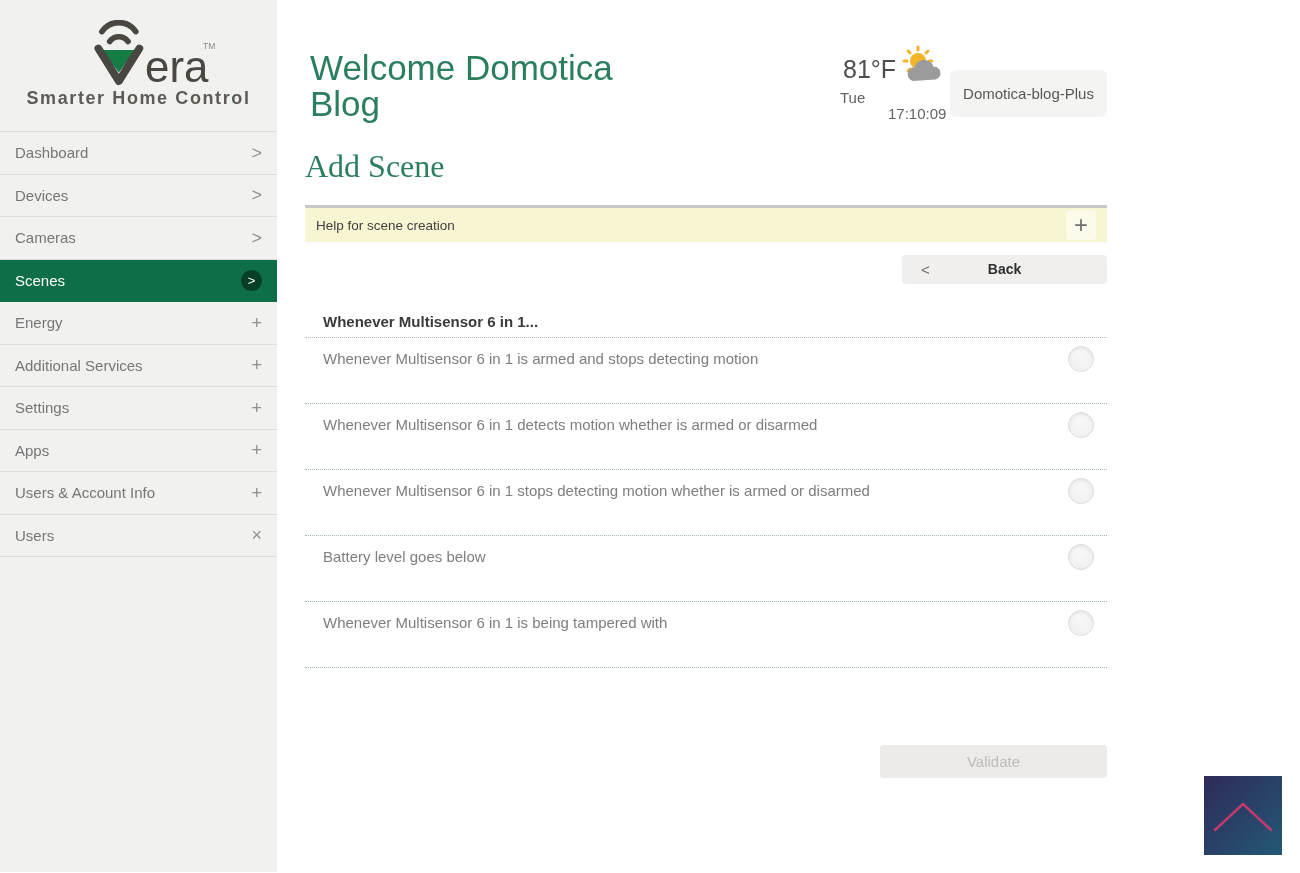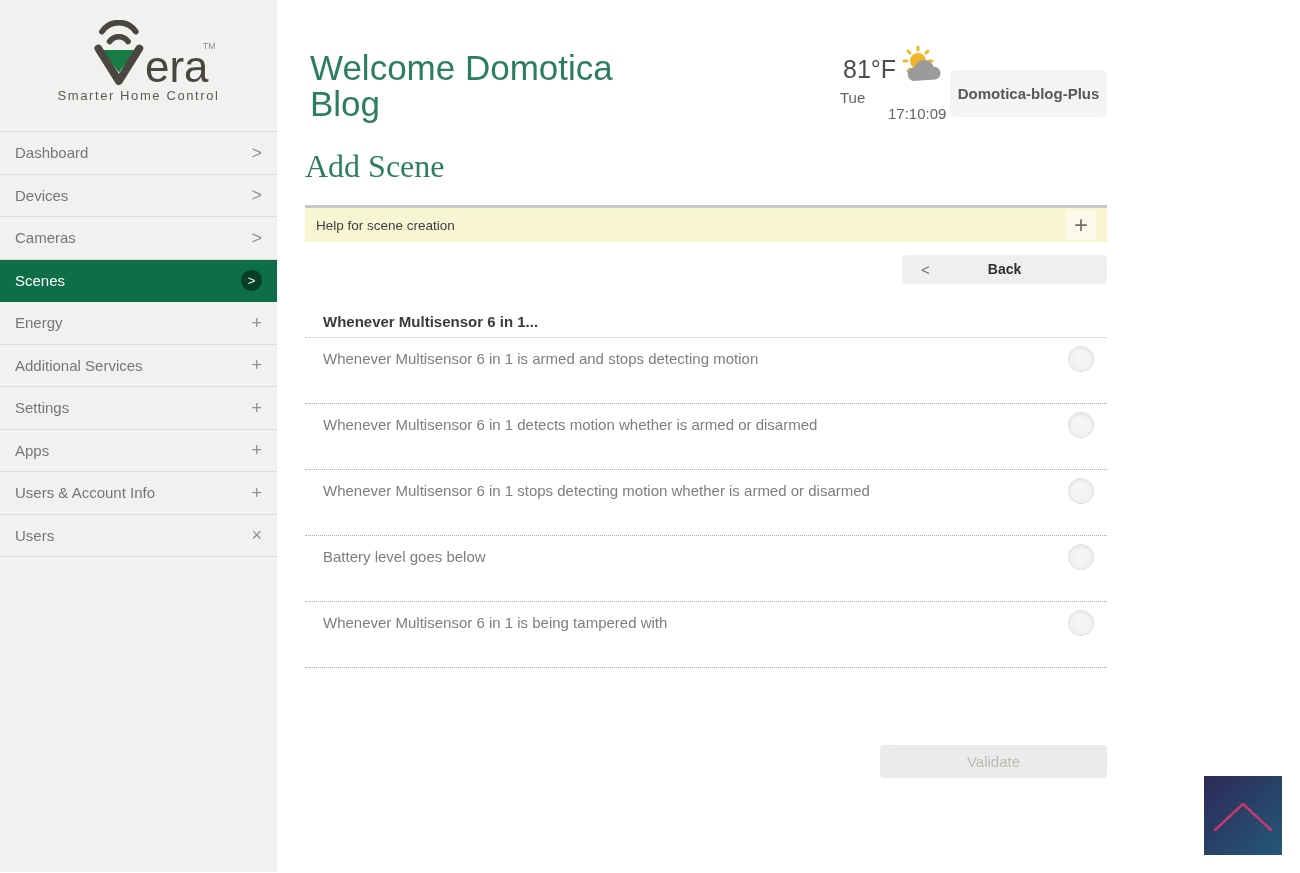--- a/index.html
+++ b/index.html
@@ -6,21 +6,21 @@
   html,body { margin:0; padding:0; }
   body {
     width:1300px; height:873px; overflow:hidden; position:relative;
     font-family:"Liberation Sans", sans-serif; background:#ffffff;
   }
 
   
   .sidebar { position:absolute; left:0; top:0; width:277px; height:872px; background:#f1f1ef; }
   .logo-wrap { padding-top:20px; text-align:center; }
   .logo-svg { display:block; margin:0 auto; }
-  .tagline { font-size:13px; color:#5e5a56; letter-spacing:1.6px; font-weight:normal; margin-top:1px; }
+  .tagline { font-size:18px; color:#5e5a56; letter-spacing:1.6px; font-weight:bold; margin-top:1px; }
 
   .menu { position:absolute; top:131px; left:0; right:0; border-top:1px solid #dedddb; }
   .menu-item {
     height:42.5px; border-bottom:1px solid #dedddb; display:flex; align-items:center;
     padding:0 15px; font-size:15px; color:#767676; cursor:pointer; position:relative;
   }
   .menu-label { flex:0 1 auto; }
   .glyph { margin-left:auto; color:#8f8f8f; font-size:18px; font-weight:400; line-height:1; }
   .menu-item.selected { background:#0d6e48; border-bottom-color:#0d6e48; color:#ffffff;text-align:center; }
   .menu-item.selected .glyph {
@@ -38,21 +38,21 @@
 
   .weather { position:absolute; left:560px; top:45px; width:130px; height:65px; }
   .temp { position:absolute; left:6px; top:10px; font-size:25px; color:#4e4e4e; font-weight:400; }
   .weather-icon { position:absolute; left:60px; top:0px; }
   .day { position:absolute; left:3px; top:44px; font-size:15px; color:#636363; }
   .time { position:absolute; left:51px; top:60px; font-size:15px; color:#636363; }
 
   .controller-chip {
     position:absolute; left:673px; top:70px; width:157px; height:47px;
     background:#f4f4f2; border-radius:6px; display:flex; align-items:center; justify-content:center;
-    font-size:15px; color:#585858; cursor:pointer;font-weight:bold;
+    font-size:15px; color:#585858; cursor:pointer;
   }
 
   .page-title { position:absolute; left:28px; top:148px; margin:0; font-size:32px; font-weight:300; color:#2b7e5e;font-family:Liberation Serif, serif; }
 
   .help-bar {
     position:absolute; left:28px; top:205px; width:802px; height:37px;
     background:#f8f5d3; border-top:3px solid #c9c8c6;
     display:flex; align-items:center; padding:0 11px;
   }
   .help-label { font-size:13.5px; color:#3e3e3e; }

